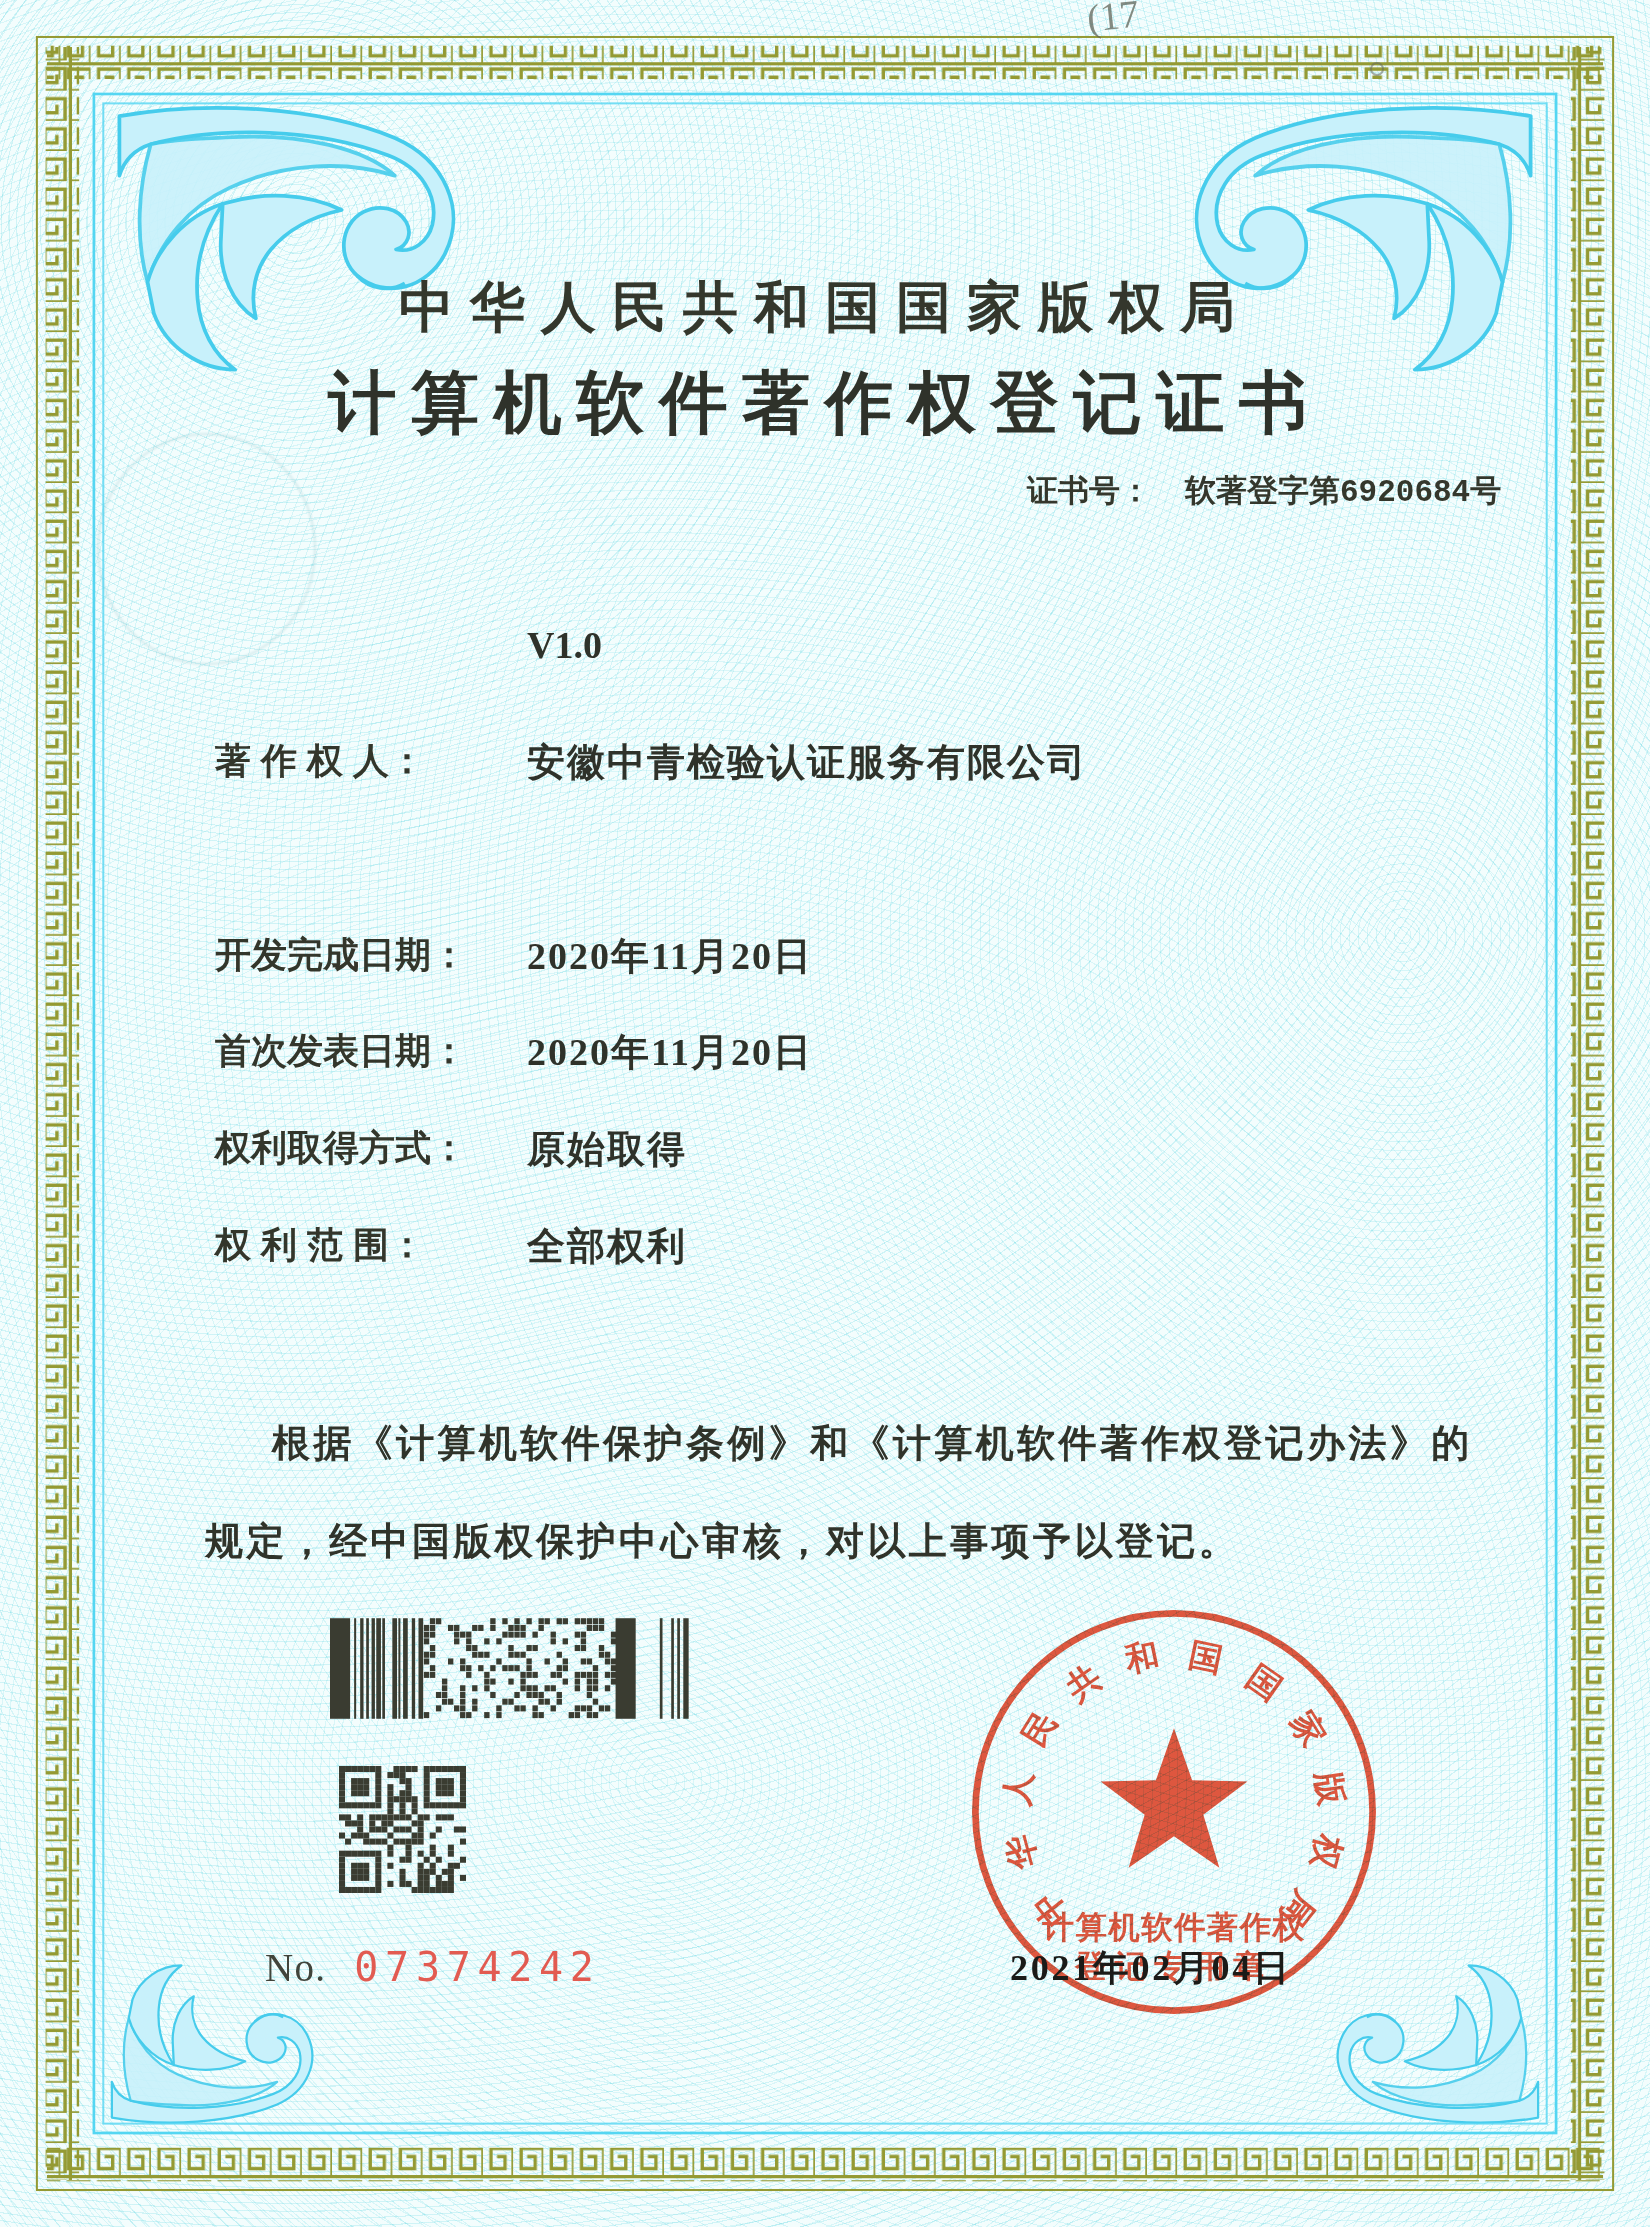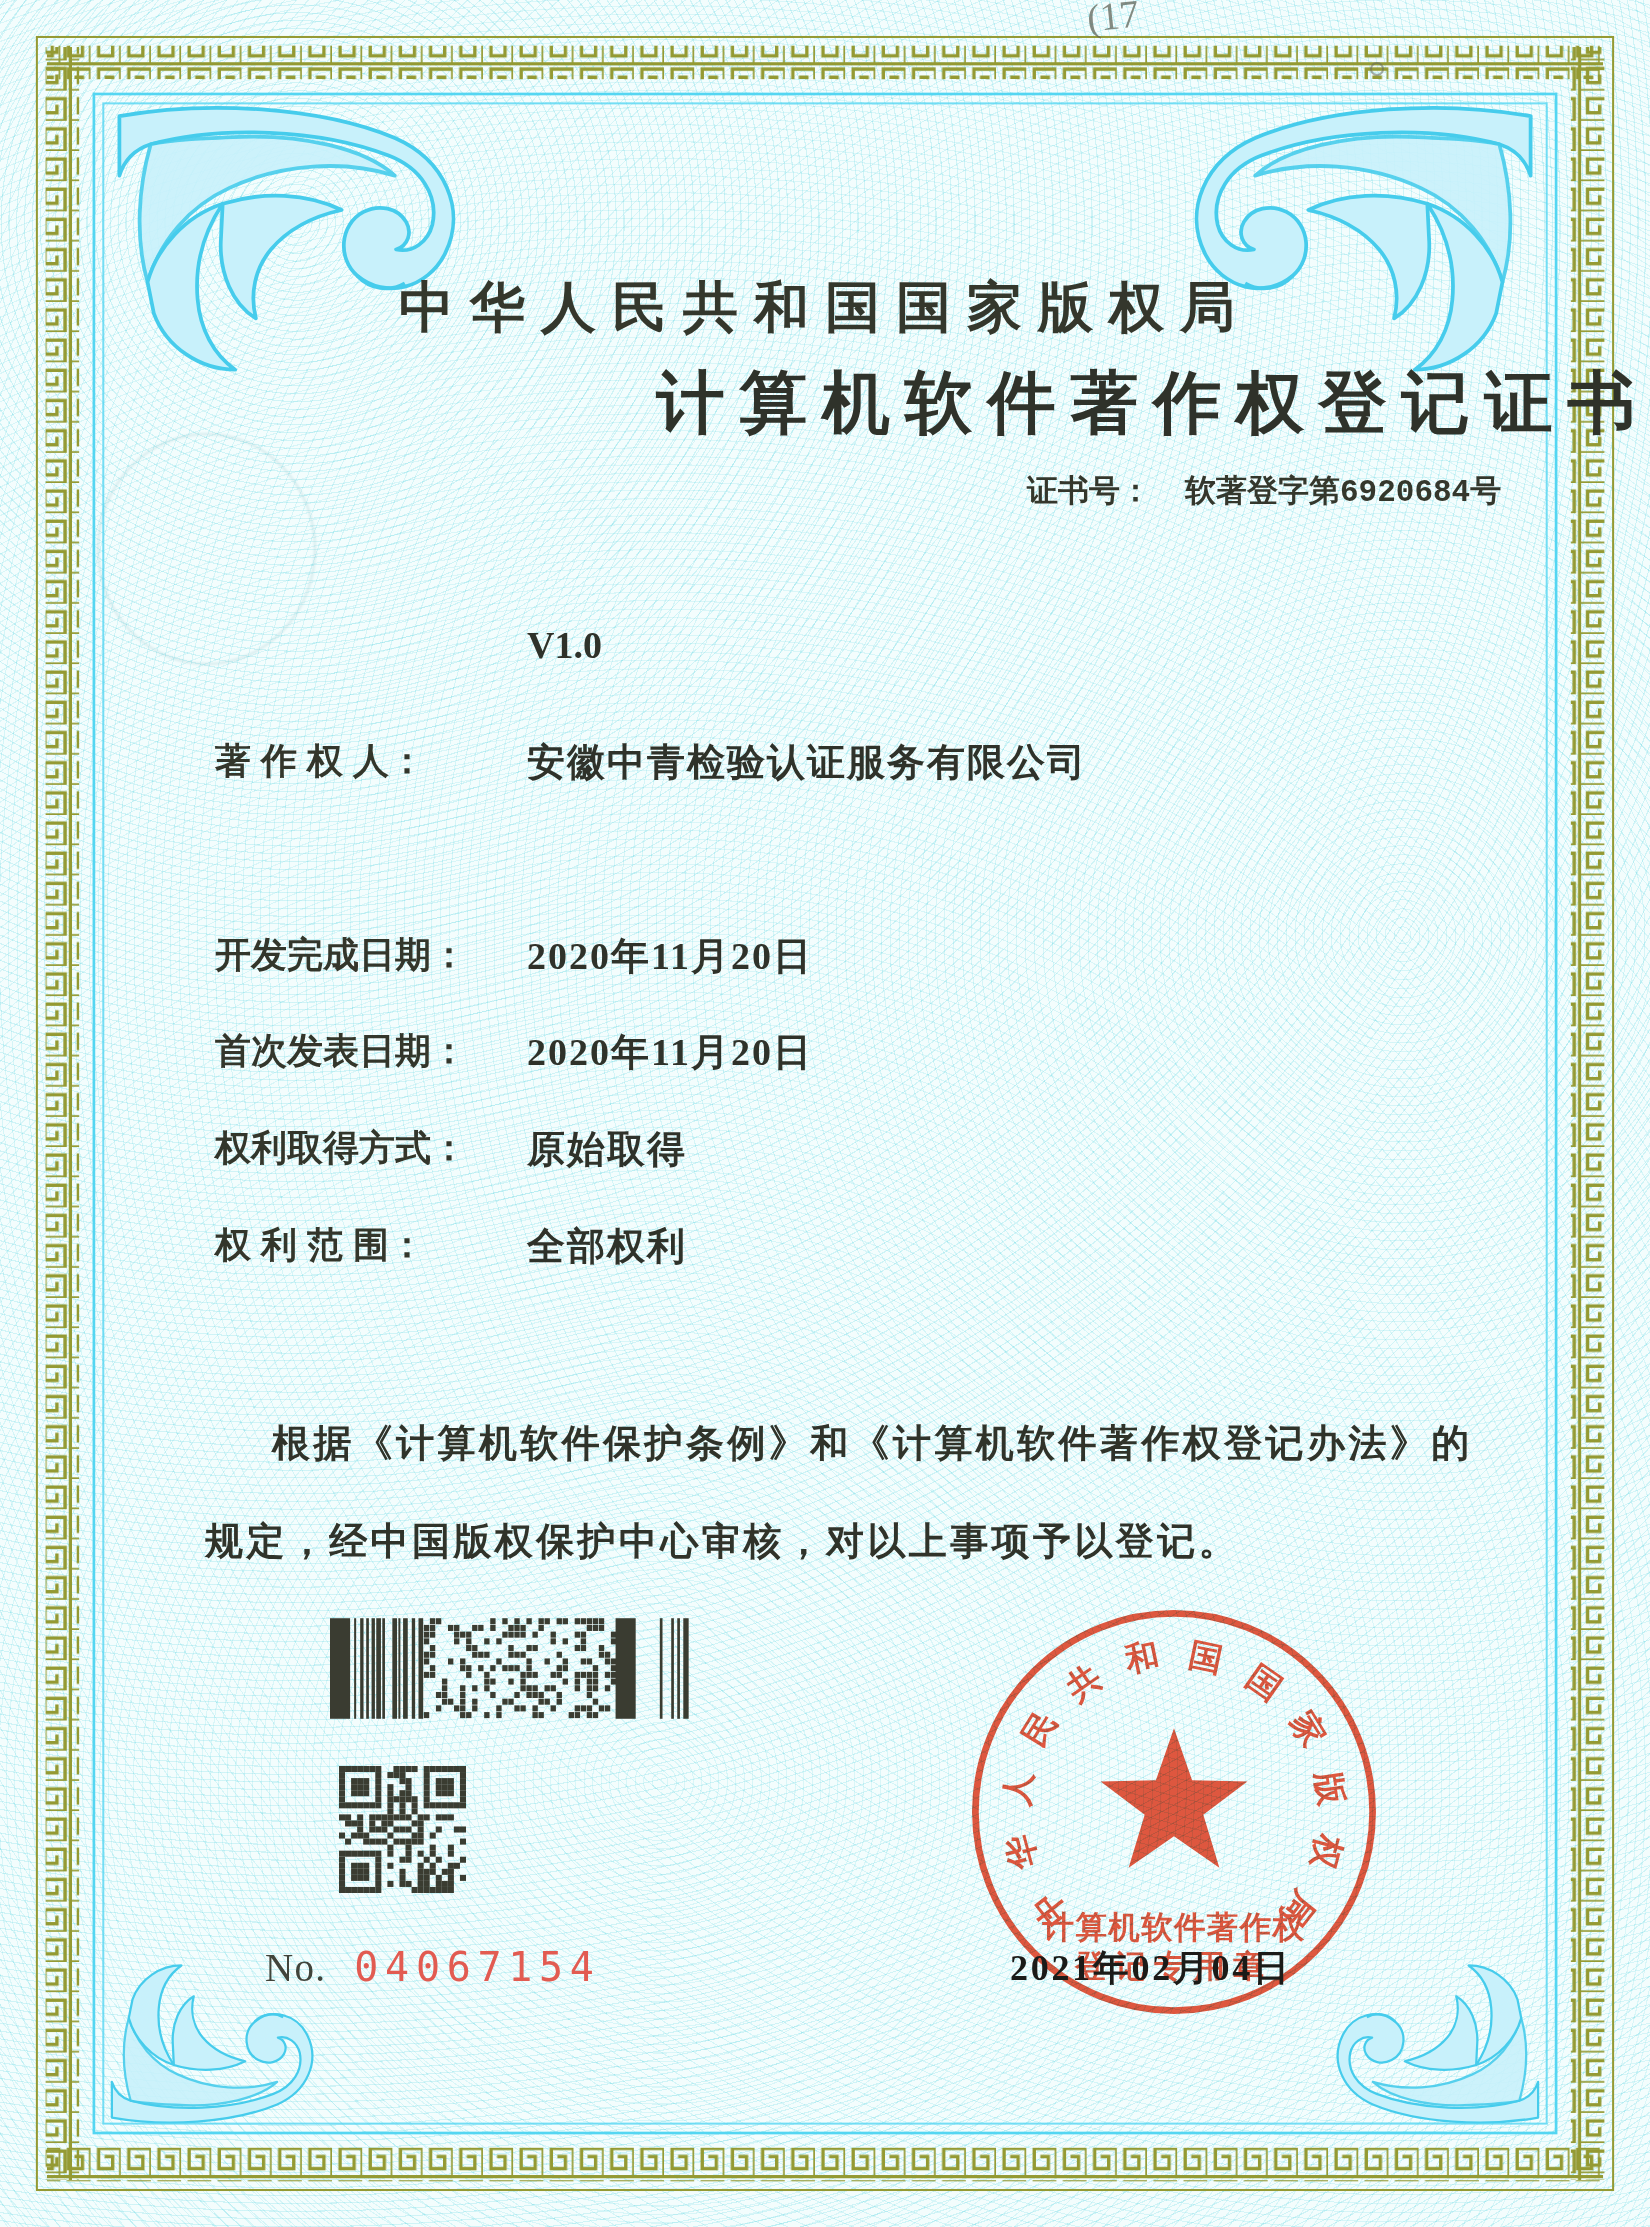--- a/index.html
+++ b/index.html
@@ -8,21 +8,21 @@
     background-color:#f3fdfd;
     background-image:
       repeating-radial-gradient(circle at 18% 10%, rgba(64,205,220,0) 0 6.7px, rgba(64,205,220,.20) 6.7px 7.8px),
       repeating-radial-gradient(circle at 85% 42%, rgba(64,205,220,0) 0 8px, rgba(64,205,220,.17) 8px 9px),
       repeating-radial-gradient(circle at 40% 80%, rgba(64,205,220,0) 0 7.4px, rgba(64,205,220,.15) 7.4px 8.5px);
   }
   .abs{position:absolute;}
   svg.frame{position:absolute;left:0;top:0;z-index:2;}
   .title1{left:0;top:271px;width:100%;text-align:center;font-size:55px;font-weight:900;
     letter-spacing:16px;color:#34372c;z-index:3;}
-  .title2{left:0;top:358px;width:100%;text-align:right;font-size:68px;font-weight:900;
+  .title2{left:0;top:358px;width:100%;text-align:center;font-size:68px;font-weight:900;
     letter-spacing:14.8px;color:#2f322a;z-index:3;}
   .certno{left:1027px;top:470px;display:flex;gap:34px;z-index:3;font-size:31px;font-weight:700;color:#34372c;align-items:center;}
   .certno .val{font-family:Liberation Mono, monospace;}
   .field{left:215px;height:54px;width:1275px;z-index:3;}
   .field .lb{position:absolute;left:0;top:0;font-size:36px;font-weight:700;color:#33362b;white-space:pre;}
   .field .vl{position:absolute;left:312px;top:0;font-size:38px;font-weight:700;color:#2f322a;
     font-family:"Liberation Serif",serif;letter-spacing:2px;white-space:nowrap;}
   .v2{left:527px;top:623px;font-size:38px;font-weight:700;color:#2f322a;
     font-family:"Liberation Serif",serif;z-index:3;}
   .stmt{left:205px;width:1281px;font-size:38px;font-weight:700;color:#30332a;
@@ -550,21 +550,21 @@
       <rect x="117" y="180" width="9" height="9" fill="#3a3c31"></rect>
       <rect x="126" y="180" width="9" height="9" fill="#3a3c31"></rect>
       <rect x="135" y="180" width="9" height="9" fill="#3a3c31"></rect>
       <rect x="144" y="180" width="9" height="9" fill="#3a3c31"></rect>
       <rect x="153" y="180" width="9" height="9" fill="#3a3c31"></rect>
       <rect x="162" y="180" width="9" height="9" fill="#3a3c31"></rect>
     </svg>
 
   <div class="abs serial">
     <span class="pfx">No.</span>
-    <span class="num">04067154</span>
+    <span class="num">07374242</span>
   </div>
 
   <svg class="abs seal" width="416" height="416" viewBox="0 0 620 620">
     <circle cx="310" cy="310" r="296" fill="none" stroke="#e8492e" stroke-width="10"></circle>
     <g font-size="50" style="font-weight:700">
         <text x="310" y="92" text-anchor="middle" fill="#e8492e" transform="rotate(-128,310,310)">中</text>
         <text x="310" y="92" text-anchor="middle" fill="#e8492e" transform="rotate(-104.72727272727272,310,310)">华</text>
         <text x="310" y="92" text-anchor="middle" fill="#e8492e" transform="rotate(-81.45454545454545,310,310)">人</text>
         <text x="310" y="92" text-anchor="middle" fill="#e8492e" transform="rotate(-58.18181818181819,310,310)">民</text>
         <text x="310" y="92" text-anchor="middle" fill="#e8492e" transform="rotate(-34.90909090909091,310,310)">共</text>

